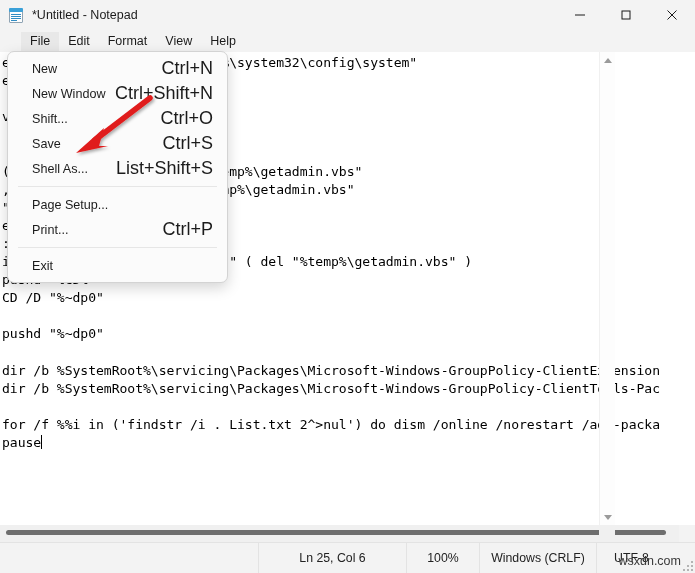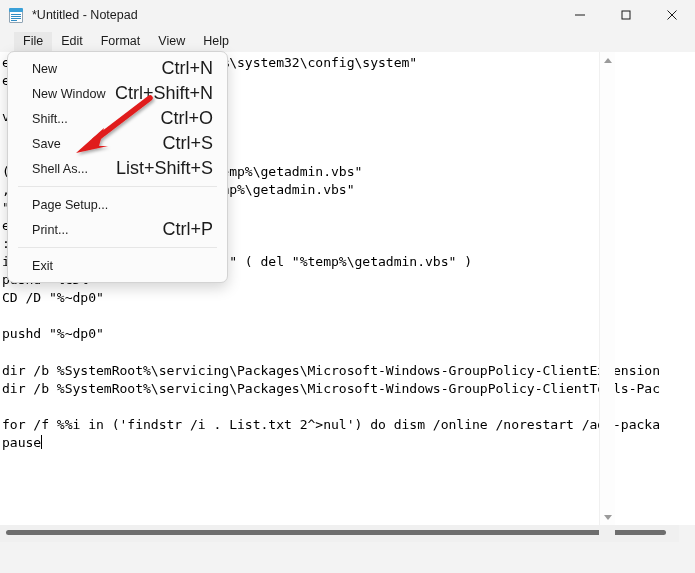--- a/index.html
+++ b/index.html
@@ -89,21 +89,21 @@
   .win-btn svg { display: block; }
 
   
   #menubar {
     position: absolute;
     left: 0; top: 30px;
     width: 695px; height: 22px;
     background: #f3f3f3;
     display: flex;
     align-items: center;
-    padding-left: 14px;
+    padding-left: 21px;
   }
   .menubar-item {
     font-size: 12.5px;
     color: #1b1b1b;
     padding: 2px 9px 3px 9px;
     white-space: nowrap;
   }
   .menubar-item.active {
     background: #e8e8e8;
   }
@@ -348,20 +348,36 @@
     <div class="arrow down">
         <span class="tri-down"></span>
       </div>
   </div>
 
   <div id="hscroll">
     <div id="hthumb"></div>
   </div>
   <div id="hscroll-gutter-cap"></div>
 
+  <div id="statusbar">
+    <div id="status-spacer"></div>
+    <div class="status-cell" id="status-ln">Ln 25, Col 6</div>
+    <div class="status-cell" id="status-zoom">100%</div>
+    <div class="status-cell" id="status-eol">Windows (CRLF)</div>
+    <div class="status-cell" id="status-enc">UTF-8</div>
+    <div id="watermark">wsxdn.com</div>
+    <div id="resize-grip">
+      <i style="right:0;bottom:0;"></i>
+      <i style="right:4px;bottom:0;"></i>
+      <i style="right:0;bottom:4px;"></i>
+      <i style="right:8px;bottom:0;"></i>
+      <i style="right:4px;bottom:4px;"></i>
+      <i style="right:0;bottom:8px;"></i>
+    </div>
+  </div>
 
   <div id="file-menu">
     <div class="menu-row">
       <span class="label">New</span>
       <span class="accel">Ctrl+N</span>
     </div>
     <div class="menu-row">
       <span class="label">New Window</span>
       <span class="accel">Ctrl+Shift+N</span>
     </div>

